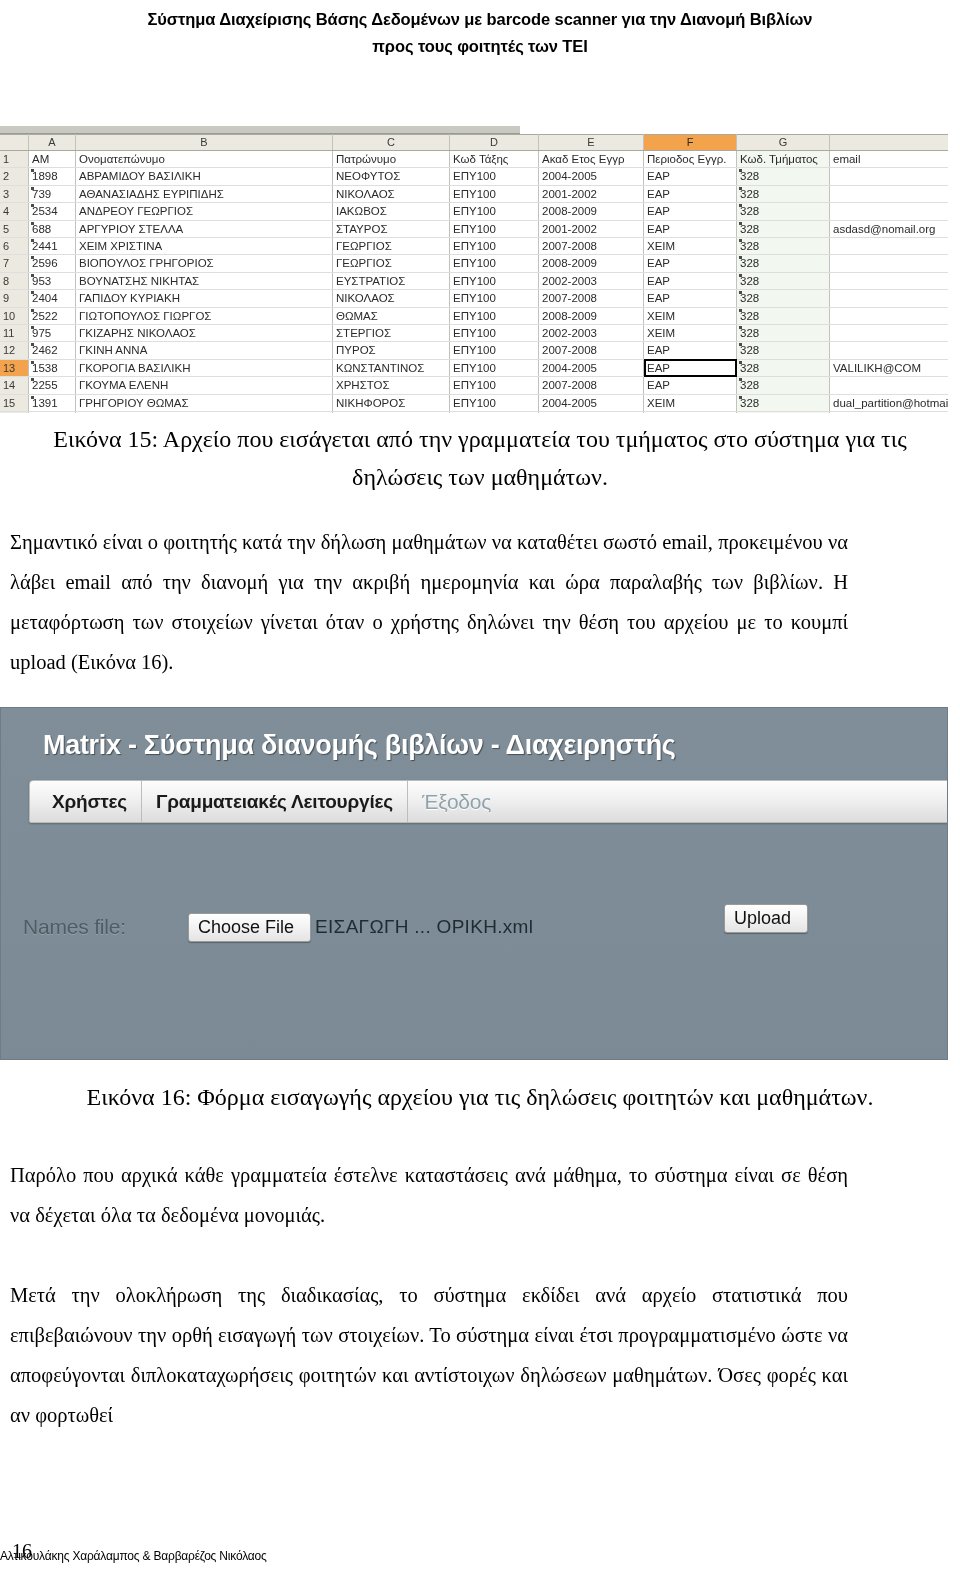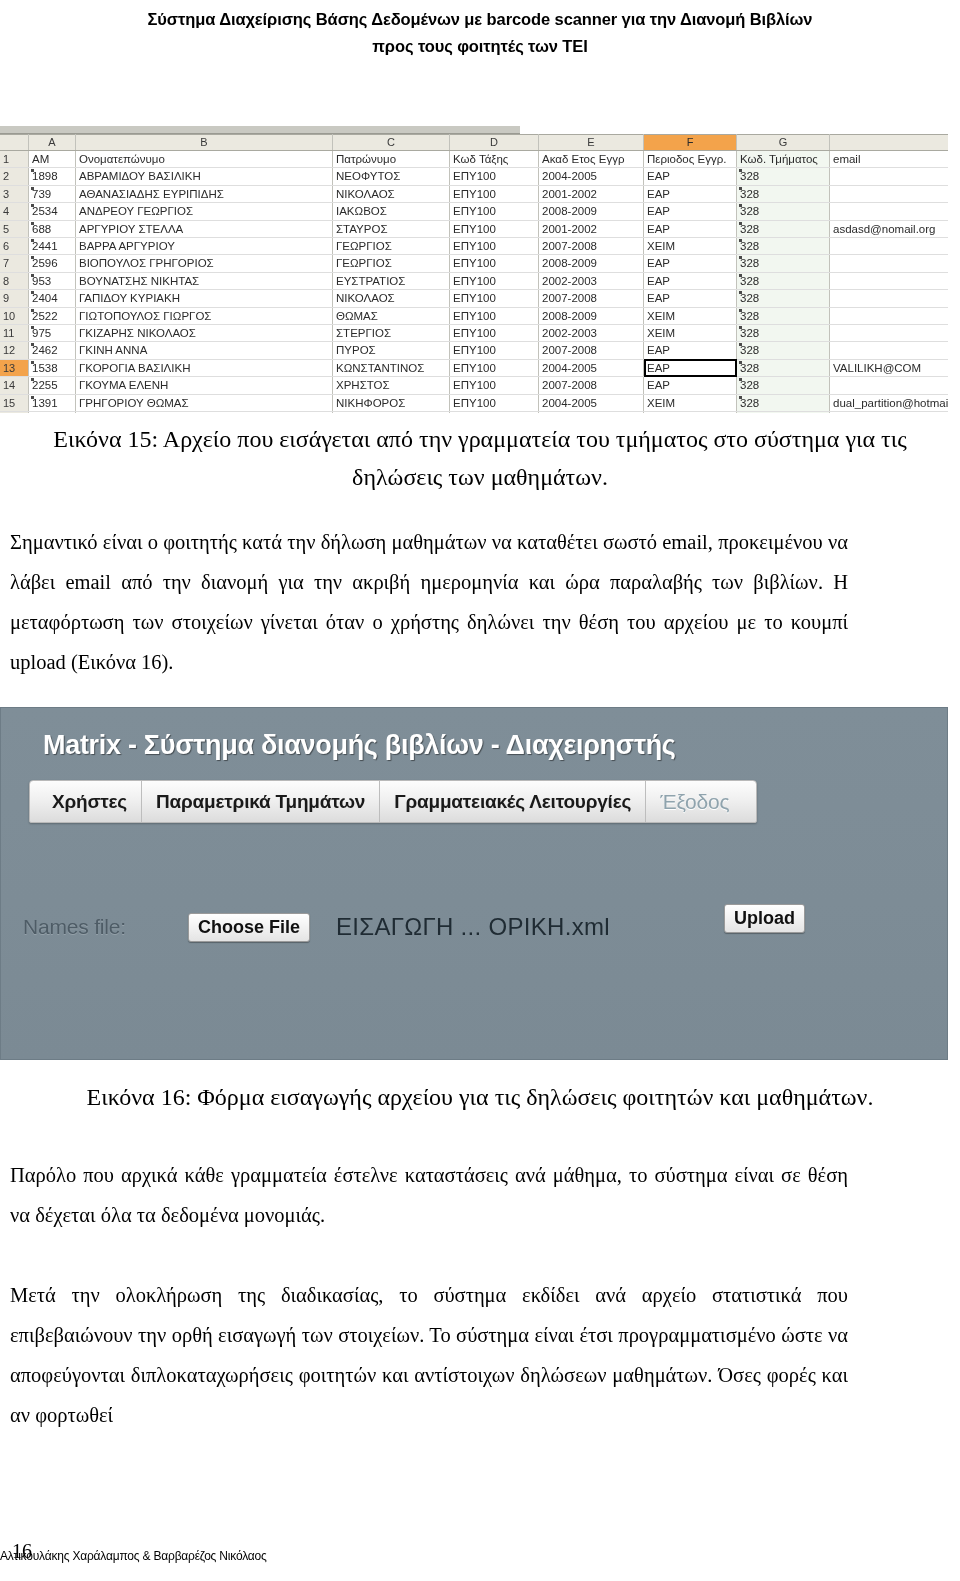--- a/index.html
+++ b/index.html
@@ -160,21 +160,21 @@
     color: #ffffff;
     text-shadow: 1px 1px 1px rgba(0,0,0,.45);
     letter-spacing: -0.3px;
     white-space: nowrap;
   }
   .app-nav {
     position: absolute;
     left: 28px;
     top: 72px;
     height: 43px;
-    width: 728px;
+    width: 932px;
     box-sizing: border-box;
     background: linear-gradient(180deg, #fdfdfd 0%, #f0f0f0 45%, #dcdcdc 100%);
     border: 1px solid #b9b9b9;
     border-radius: 4px 4px 2px 2px;
     display: flex;
     align-items: stretch;
     font-family: "Liberation Sans", sans-serif;
     box-shadow: 0 1px 2px rgba(0,0,0,.25);
   }
   .nav-item {
@@ -218,29 +218,28 @@
     display: flex;
     align-items: center;
   }
   .btn {
     font-family: "Liberation Sans", sans-serif;
     font-size: 18px;
     color: #111;
     background: linear-gradient(180deg, #ffffff 0%, #f2f2f2 50%, #e4e4e4 100%);
     border: 1px solid #9a9a9a;
     border-radius: 3px;
-    padding: 2px 9px 3px 9px;
+    padding: 2px 16px 3px 9px;
     line-height: 22px;
     box-shadow: 0 1px 1px rgba(0,0,0,.3);
     white-space: nowrap;
-    font-weight: bold;
   }
   .file-name {
-    margin-left: 26px;
-    font-size: 24px;
+    margin-left: 4px;
+    font-size: 19px;
     color: #1f2b33;
     letter-spacing: 0.3px;
     white-space: nowrap;
   }
   .upload-btn {
     position: absolute;
     left: 723px;
     top: 196px;
   }
 
@@ -340,21 +339,21 @@
             <td class="c-pat">ΣΤΑΥΡΟΣ</td>
             <td class="c-tax">ΕΠΥ100</td>
             <td class="c-year">2001-2002</td>
             <td class="c-per">ΕΑΡ</td>
             <td class="c-tmh tmh num">328</td>
             <td class="c-mail">asdasd@nomail.org</td>
           </tr>
           <tr>
             <td class="rowhdr">6</td>
             <td class="c-am num">2441</td>
-            <td class="c-name">ΒΑΡΡΑ ΑΡΓΥΡΙΟΥ</td>
+            <td class="c-name">ΧΕΙΜ ΧΡΙΣΤΙΝΑ</td>
             <td class="c-pat">ΓΕΩΡΓΙΟΣ</td>
             <td class="c-tax">ΕΠΥ100</td>
             <td class="c-year">2007-2008</td>
             <td class="c-per">ΧΕΙΜ</td>
             <td class="c-tmh tmh num">328</td>
             <td class="c-mail"></td>
           </tr>
           <tr>
             <td class="rowhdr">7</td>
             <td class="c-am num">2596</td>
@@ -472,21 +471,20 @@
 
 <div class="caption" style="top:420px;">Εικόνα 15: Αρχείο που εισάγεται από την γραμματεία του τμήματος στο σύστημα για τις δηλώσεις των μαθημάτων.</div>
 
 <div class="para" style="top:522px;">Σημαντικό είναι ο φοιτητής κατά την δήλωση μαθημάτων να καταθέτει σωστό email, προκειμένου να λάβει email από την διανομή για την ακριβή ημερομηνία και ώρα παραλαβής των βιβλίων. Η μεταφόρτωση των στοιχείων γίνεται όταν ο χρήστης δηλώνει την θέση του αρχείου με το κουμπί upload (Εικόνα 16).</div>
 
 <div class="app-figure">
   <div class="app-title">Matrix - Σύστημα διανομής βιβλίων - Διαχειρηστής</div>
 
   <div class="app-nav">
     <div class="nav-item">Χρήστες</div>
-    <div class="nav-item">Παραμετρικά Τμημάτων</div>
     <div class="nav-item">Γραμματειακές Λειτουργίες</div>
     <div class="nav-item exit">Έξοδος</div>
   </div>
 
   <div class="app-form">
     <div class="form-label">Names file:</div>
     <div class="file-widget">
       <span class="btn">Choose File</span>
       <span class="file-name">ΕΙΣΑΓΩΓΗ ... ΟΡΙΚΗ.xml</span>
     </div>

